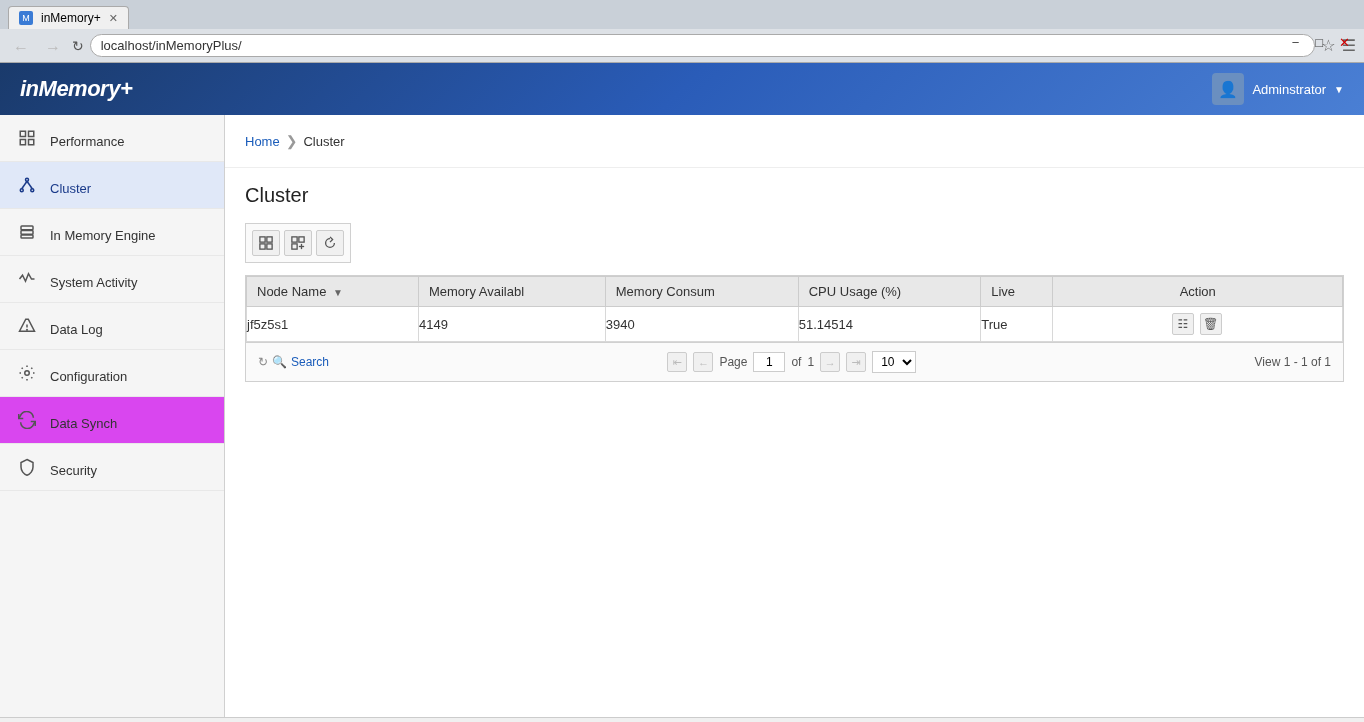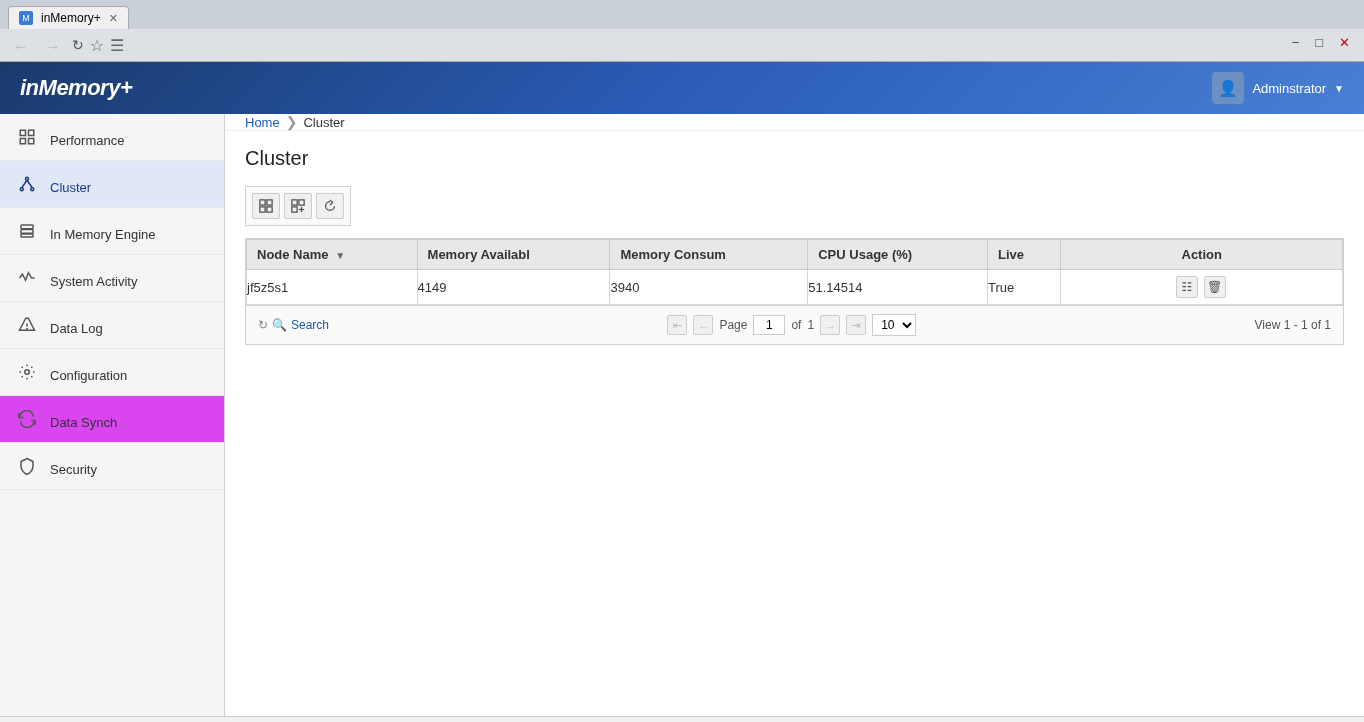--- a/index.html
+++ b/index.html
@@ -156,21 +156,21 @@
     
     .content-area {
       flex: 1;
       background: white;
       overflow-y: auto;
       padding: 0;
     }
 
     
     .breadcrumb {
-      padding: 0 20px;
+      padding: 18px 20px;
       font-size: 13px;
       color: #555;
       display: flex;
       align-items: center;
       gap: 6px;
       border-bottom: 1px solid #eee;
       background: white;
     }
     .breadcrumb-link { color: #1a5cba; text-decoration: none; cursor: pointer; }
     .breadcrumb-sep { color: #999; font-size: 14px; }
@@ -212,21 +212,21 @@
       width: 100%;
       border-collapse: collapse;
       border: 1px solid #d0d0d0;
       font-size: 13px;
     }
     .data-table th {
       background: #e8e8e8;
       border: 1px solid #ccc;
       padding: 7px 10px;
       text-align: left;
-      font-weight: bold;
+      font-weight: normal;
       color: #333;
       white-space: nowrap;
       margin-left: 27px;
     }
     .data-table td {
       border: 1px solid #d8d8d8;
       padding: 6px 0;
       color: #333;
     }
     .data-table tr:nth-child(even) td { background: #fafafa; }
@@ -315,20 +315,23 @@
     <div class="tab">
       <span class="tab-favicon">M</span>
       <span>inMemory+</span>
       <span class="tab-close">✕</span>
     </div>
   </div>
   <div class="address-bar-row" style="position:relative;">
     <button class="nav-btn disabled">←</button>
     <button class="nav-btn disabled">→</button>
     <button class="refresh-btn">↻</button>
+    <div class="address-box">
+      <span>localhost/inMemoryPlus/</span>
+    </div>
     <button class="star-btn">☆</button>
     <button class="menu-btn">☰</button>
     <div style="position:absolute; right: 8px; top:4px; display:flex; gap:4px; align-items:center;">
       <button class="browser-action-btn">−</button>
       <button class="browser-action-btn">□</button>
       <button class="browser-action-btn" style="color:#c00;">✕</button>
     </div>
   </div>
 </div>
 

